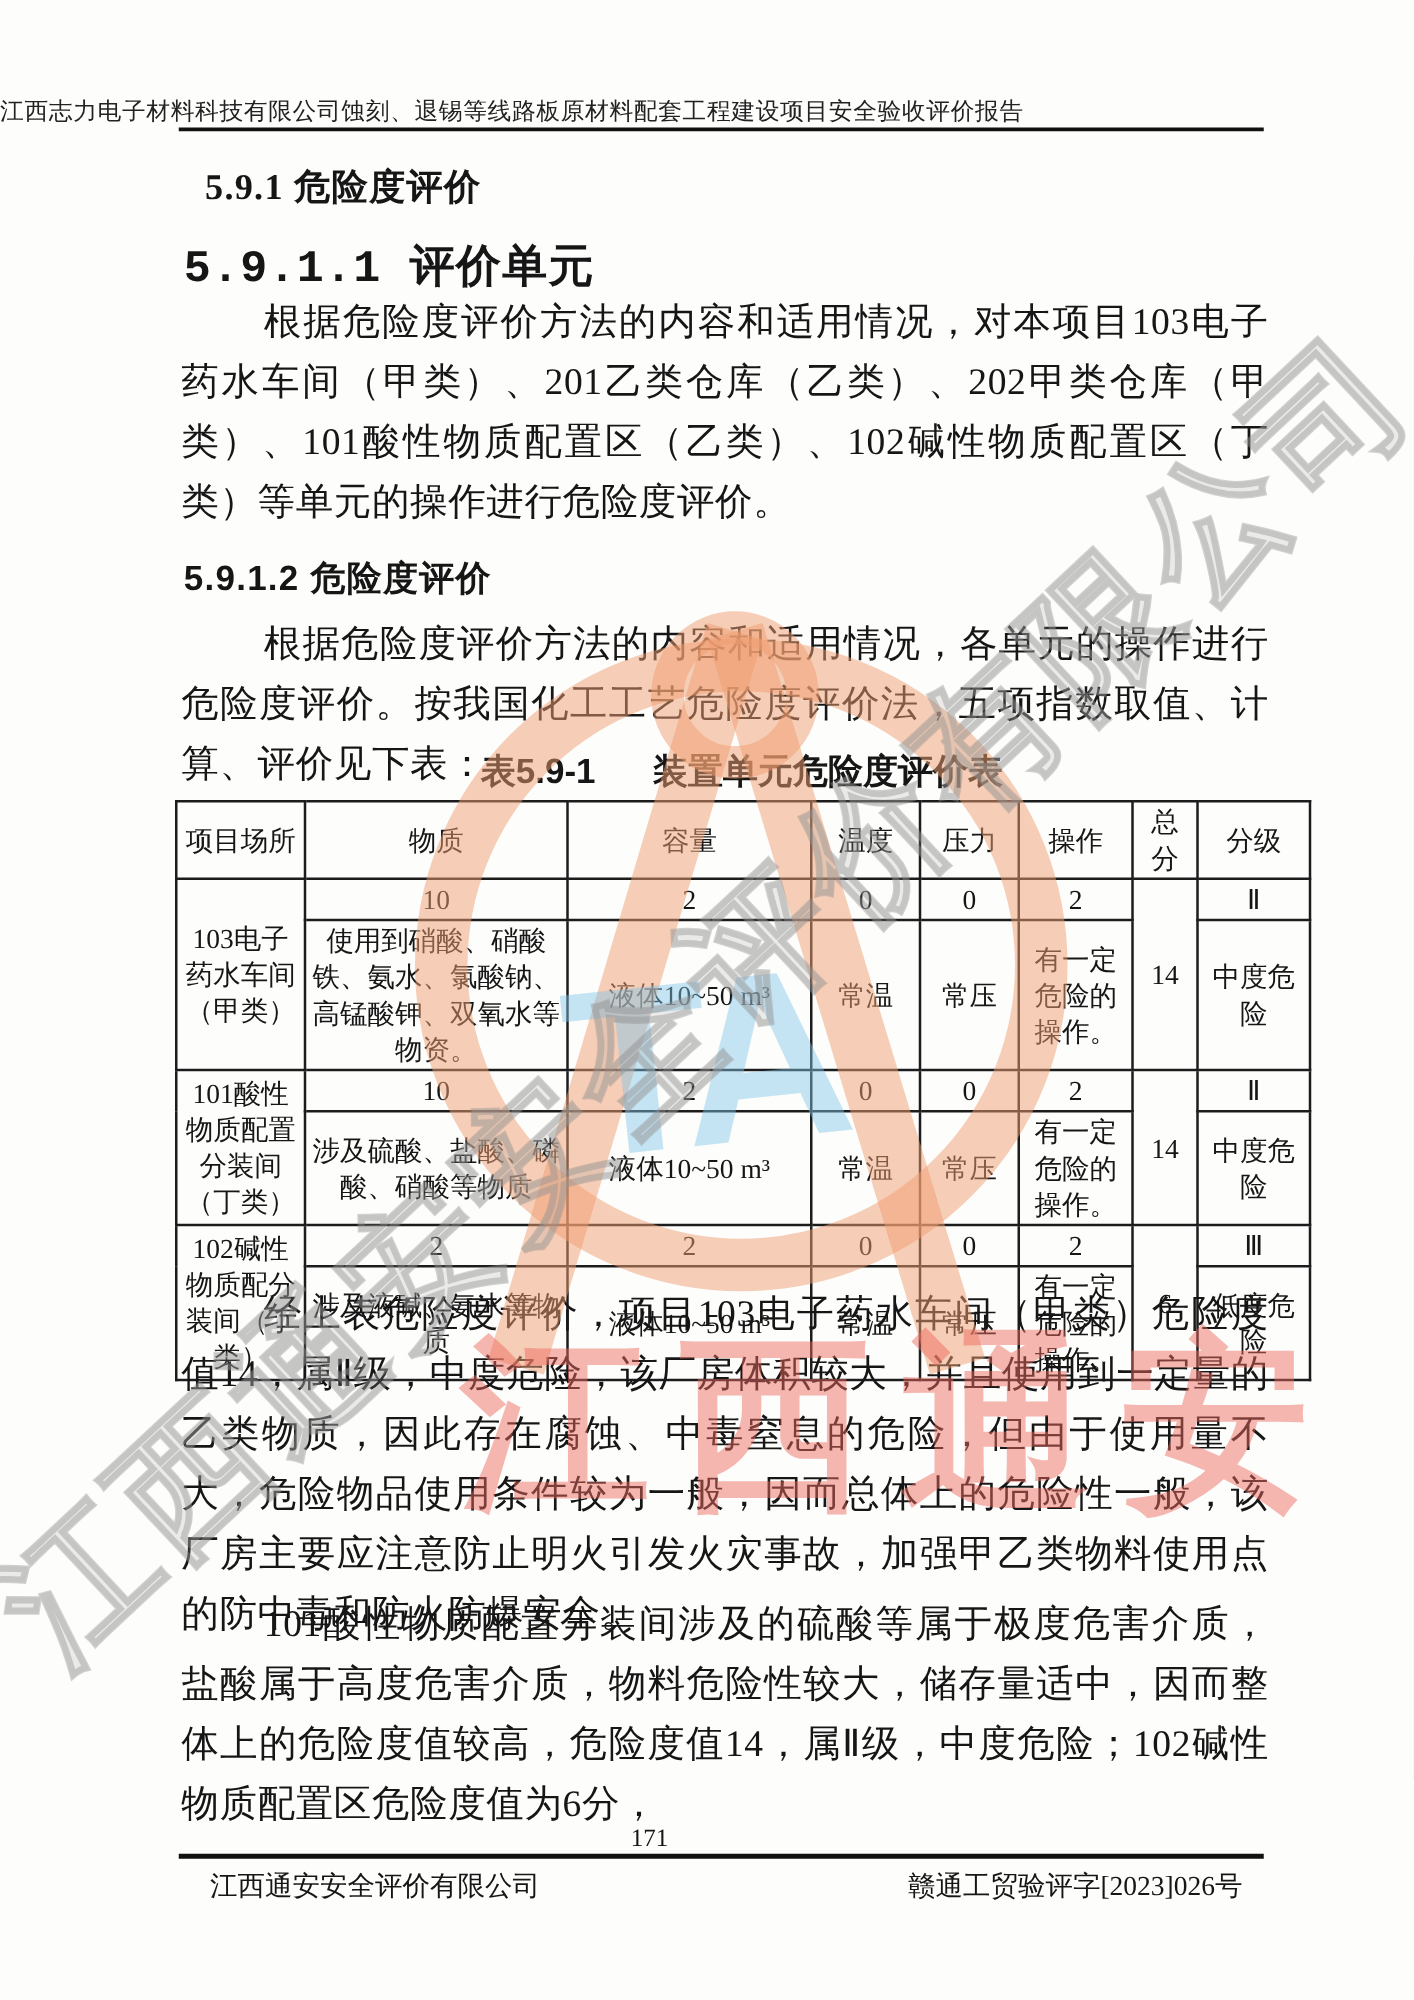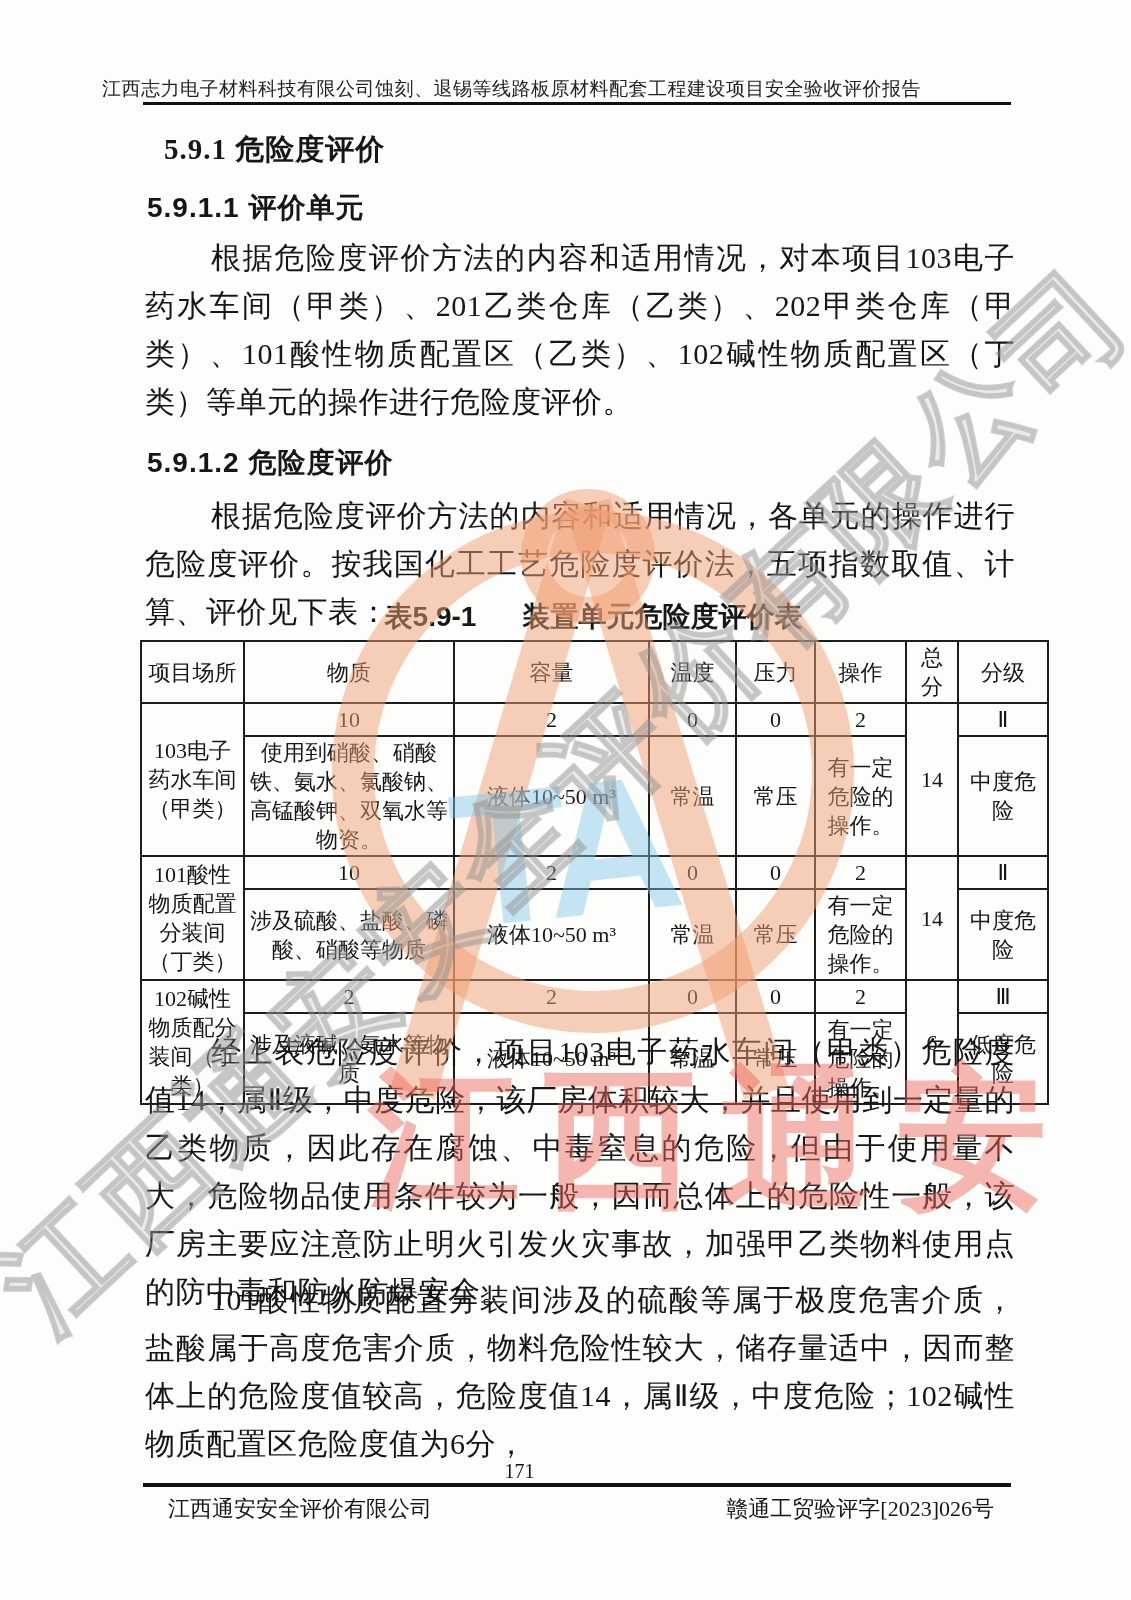--- a/index.html
+++ b/index.html
@@ -4,33 +4,33 @@
 <style>
   html,body{margin:0;padding:0;background:#e8e8e8;}
   .page{
     position:relative;width:1131px;height:1600px;margin:0 auto;
     background:#fdfdfc;overflow:hidden;
     font-family:"Liberation Serif",serif;color:#161616;
   }
   .abs{position:absolute;}
 
   
-  .hdr-text{top:76px;left:0;width:961px;text-align:center;
-    font-size:19px;letter-spacing:0.5px;color:#222;padding-left:31px;}
+  .hdr-text{top:76px;left:0;width:961px;
+    font-size:19px;letter-spacing:0.5px;color:#222;}
   .hdr-rule{top:102px;left:143px;width:868px;height:3px;background:#111;}
   .pageno{top:1460px;left:0;width:1039px;text-align:center;font-size:20px;}
   .ftr-rule{top:1483px;left:143px;width:868px;height:4px;background:#111;}
   .ftr-row{top:1494px;left:168px;width:826px;display:flex;
     justify-content:space-between;font-size:22px;}
 
   
   .h-main{top:130px;left:164px;font-family:Liberation Serif, serif;
     font-weight:bold;font-size:29px;letter-spacing:1px;}
-  .h-sub1{top:189px;left:147px;font-family:Liberation Sans, sans-serif;
-    font-weight:bold;font-size:28px;letter-spacing:1px;}
+  .h-sub1{top:189px;left:147px;font-family:Liberation Mono, monospace;
+    font-weight:bold;font-size:36px;letter-spacing:1px;}
   .h-sub2{top:444px;left:147px;font-family:"Liberation Sans",sans-serif;
     font-weight:bold;font-size:28px;letter-spacing:1px;}
   .para{left:145px;width:870px;font-size:30px;line-height:48px;
     text-align:justify;text-indent:2.2em;letter-spacing:0.5px;}
   .p-unit{top:234px;}
   .p-method{top:492px;}
   .p-result1{top:1028px;}
   .p-result2{top:1276px;}
 
   

